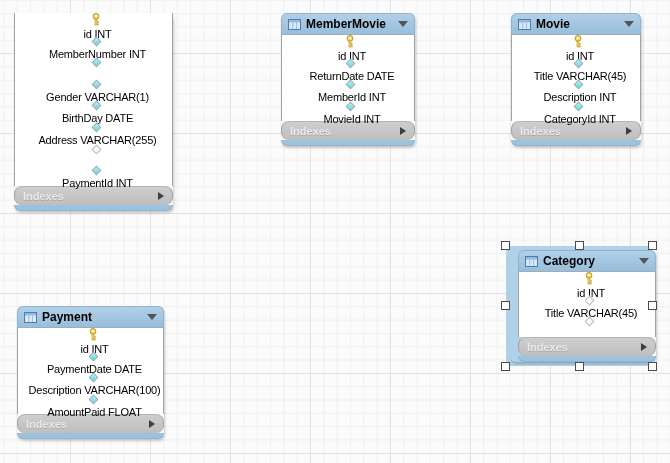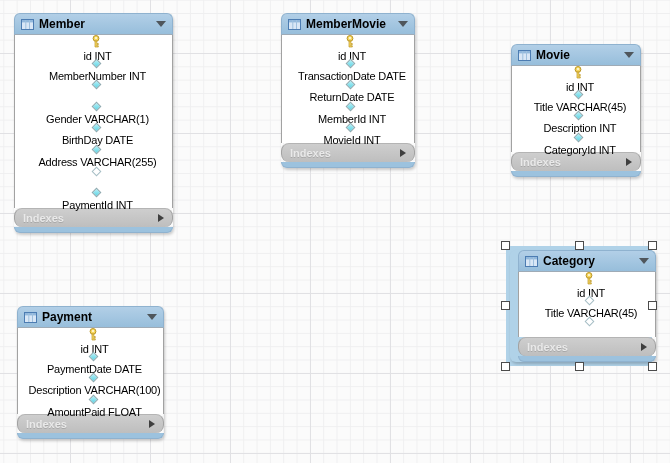--- a/index.html
+++ b/index.html
@@ -107,32 +107,20 @@
     background: #fff;
     border: 1px solid #4b4b4b;
     z-index: 5;
   }
 </style>
 </head>
 <body>
 
 <div id="canvas">
     <div class="table-widget" style="left: 14px; top: 13px; width: 159px;">
-      <div class="thead">
-        <span class="ticon" style="display: flex;">
-          <svg width="13" height="11" viewBox="0 0 13 11">
-            <rect x="0.5" y="0.5" width="12" height="10" fill="#d9e7f6" stroke="#4c7cb2"></rect>
-            <rect x="1" y="1" width="11" height="2.4" fill="#92b8dc"></rect>
-            <line x1="4.8" y1="1" x2="4.8" y2="10" stroke="#9fc0de" stroke-width="1"></line>
-            <line x1="8.5" y1="1" x2="8.5" y2="10" stroke="#9fc0de" stroke-width="1"></line>
-          </svg>
-        </span>
-        <span class="ttitle">Member</span>
-        <span class="hdr-arrow"></span>
-      </div>
       <div class="tbody">
         <div class="trow">
           <span class="icon-cell">
             <span class="kicon"><svg width="11" height="13" viewBox="0 0 11 13">
                 <circle cx="5" cy="3.4" r="2.9" fill="#f6d75f" stroke="#bb9628" stroke-width="1"></circle>
                 <path d="M4 6 L4 12 L7.3 12 L7.3 10.8 L5.8 10.8 L5.8 9.7 L7.3 9.7 L7.3 8.5 L5.8 8.5 L5.8 6 Z" fill="#f6d75f" stroke="#bb9628" stroke-width="0.7"></path>
                 <circle cx="5" cy="3.1" r="1" fill="#fffbe8"></circle>
               </svg></span>
           </span>
           <span class="rlabel">id INT</span>
@@ -205,26 +193,20 @@
                 <path d="M4 6 L4 12 L7.3 12 L7.3 10.8 L5.8 10.8 L5.8 9.7 L7.3 9.7 L7.3 8.5 L5.8 8.5 L5.8 6 Z" fill="#f6d75f" stroke="#bb9628" stroke-width="0.7"></path>
                 <circle cx="5" cy="3.1" r="1" fill="#fffbe8"></circle>
               </svg></span>
           </span>
           <span class="rlabel">id INT</span>
         </div>
         <div class="trow">
           <span class="icon-cell">
             <span class="diamond filled"></span>
           </span>
-          <span class="rlabel">TransactionDate DATE</span>
-        </div>
-        <div class="trow">
-          <span class="icon-cell">
-            <span class="diamond filled"></span>
-          </span>
           <span class="rlabel">ReturnDate DATE</span>
         </div>
         <div class="trow">
           <span class="icon-cell">
             <span class="diamond filled"></span>
           </span>
           <span class="rlabel">MemberId INT</span>
         </div>
         <div class="trow">
           <span class="icon-cell">
@@ -232,21 +214,21 @@
           </span>
           <span class="rlabel">MovieId INT</span>
         </div>
       </div>
       <div class="tfoot">
         <span class="findexes">Indexes</span>
         <span class="foot-arrow"></span>
       </div>
       <div class="tbottom"></div>
     </div>
-    <div class="table-widget" style="left: 511px; top: 13px; width: 130px; margin-top: 31px;">
+    <div class="table-widget" style="left: 511px; top: 13px; width: 130px;">
       <div class="thead">
         <span class="ticon" style="display: flex;">
           <svg width="13" height="11" viewBox="0 0 13 11">
             <rect x="0.5" y="0.5" width="12" height="10" fill="#d9e7f6" stroke="#4c7cb2"></rect>
             <rect x="1" y="1" width="11" height="2.4" fill="#92b8dc"></rect>
             <line x1="4.8" y1="1" x2="4.8" y2="10" stroke="#9fc0de" stroke-width="1"></line>
             <line x1="8.5" y1="1" x2="8.5" y2="10" stroke="#9fc0de" stroke-width="1"></line>
           </svg>
         </span>
         <span class="ttitle">Movie</span>

